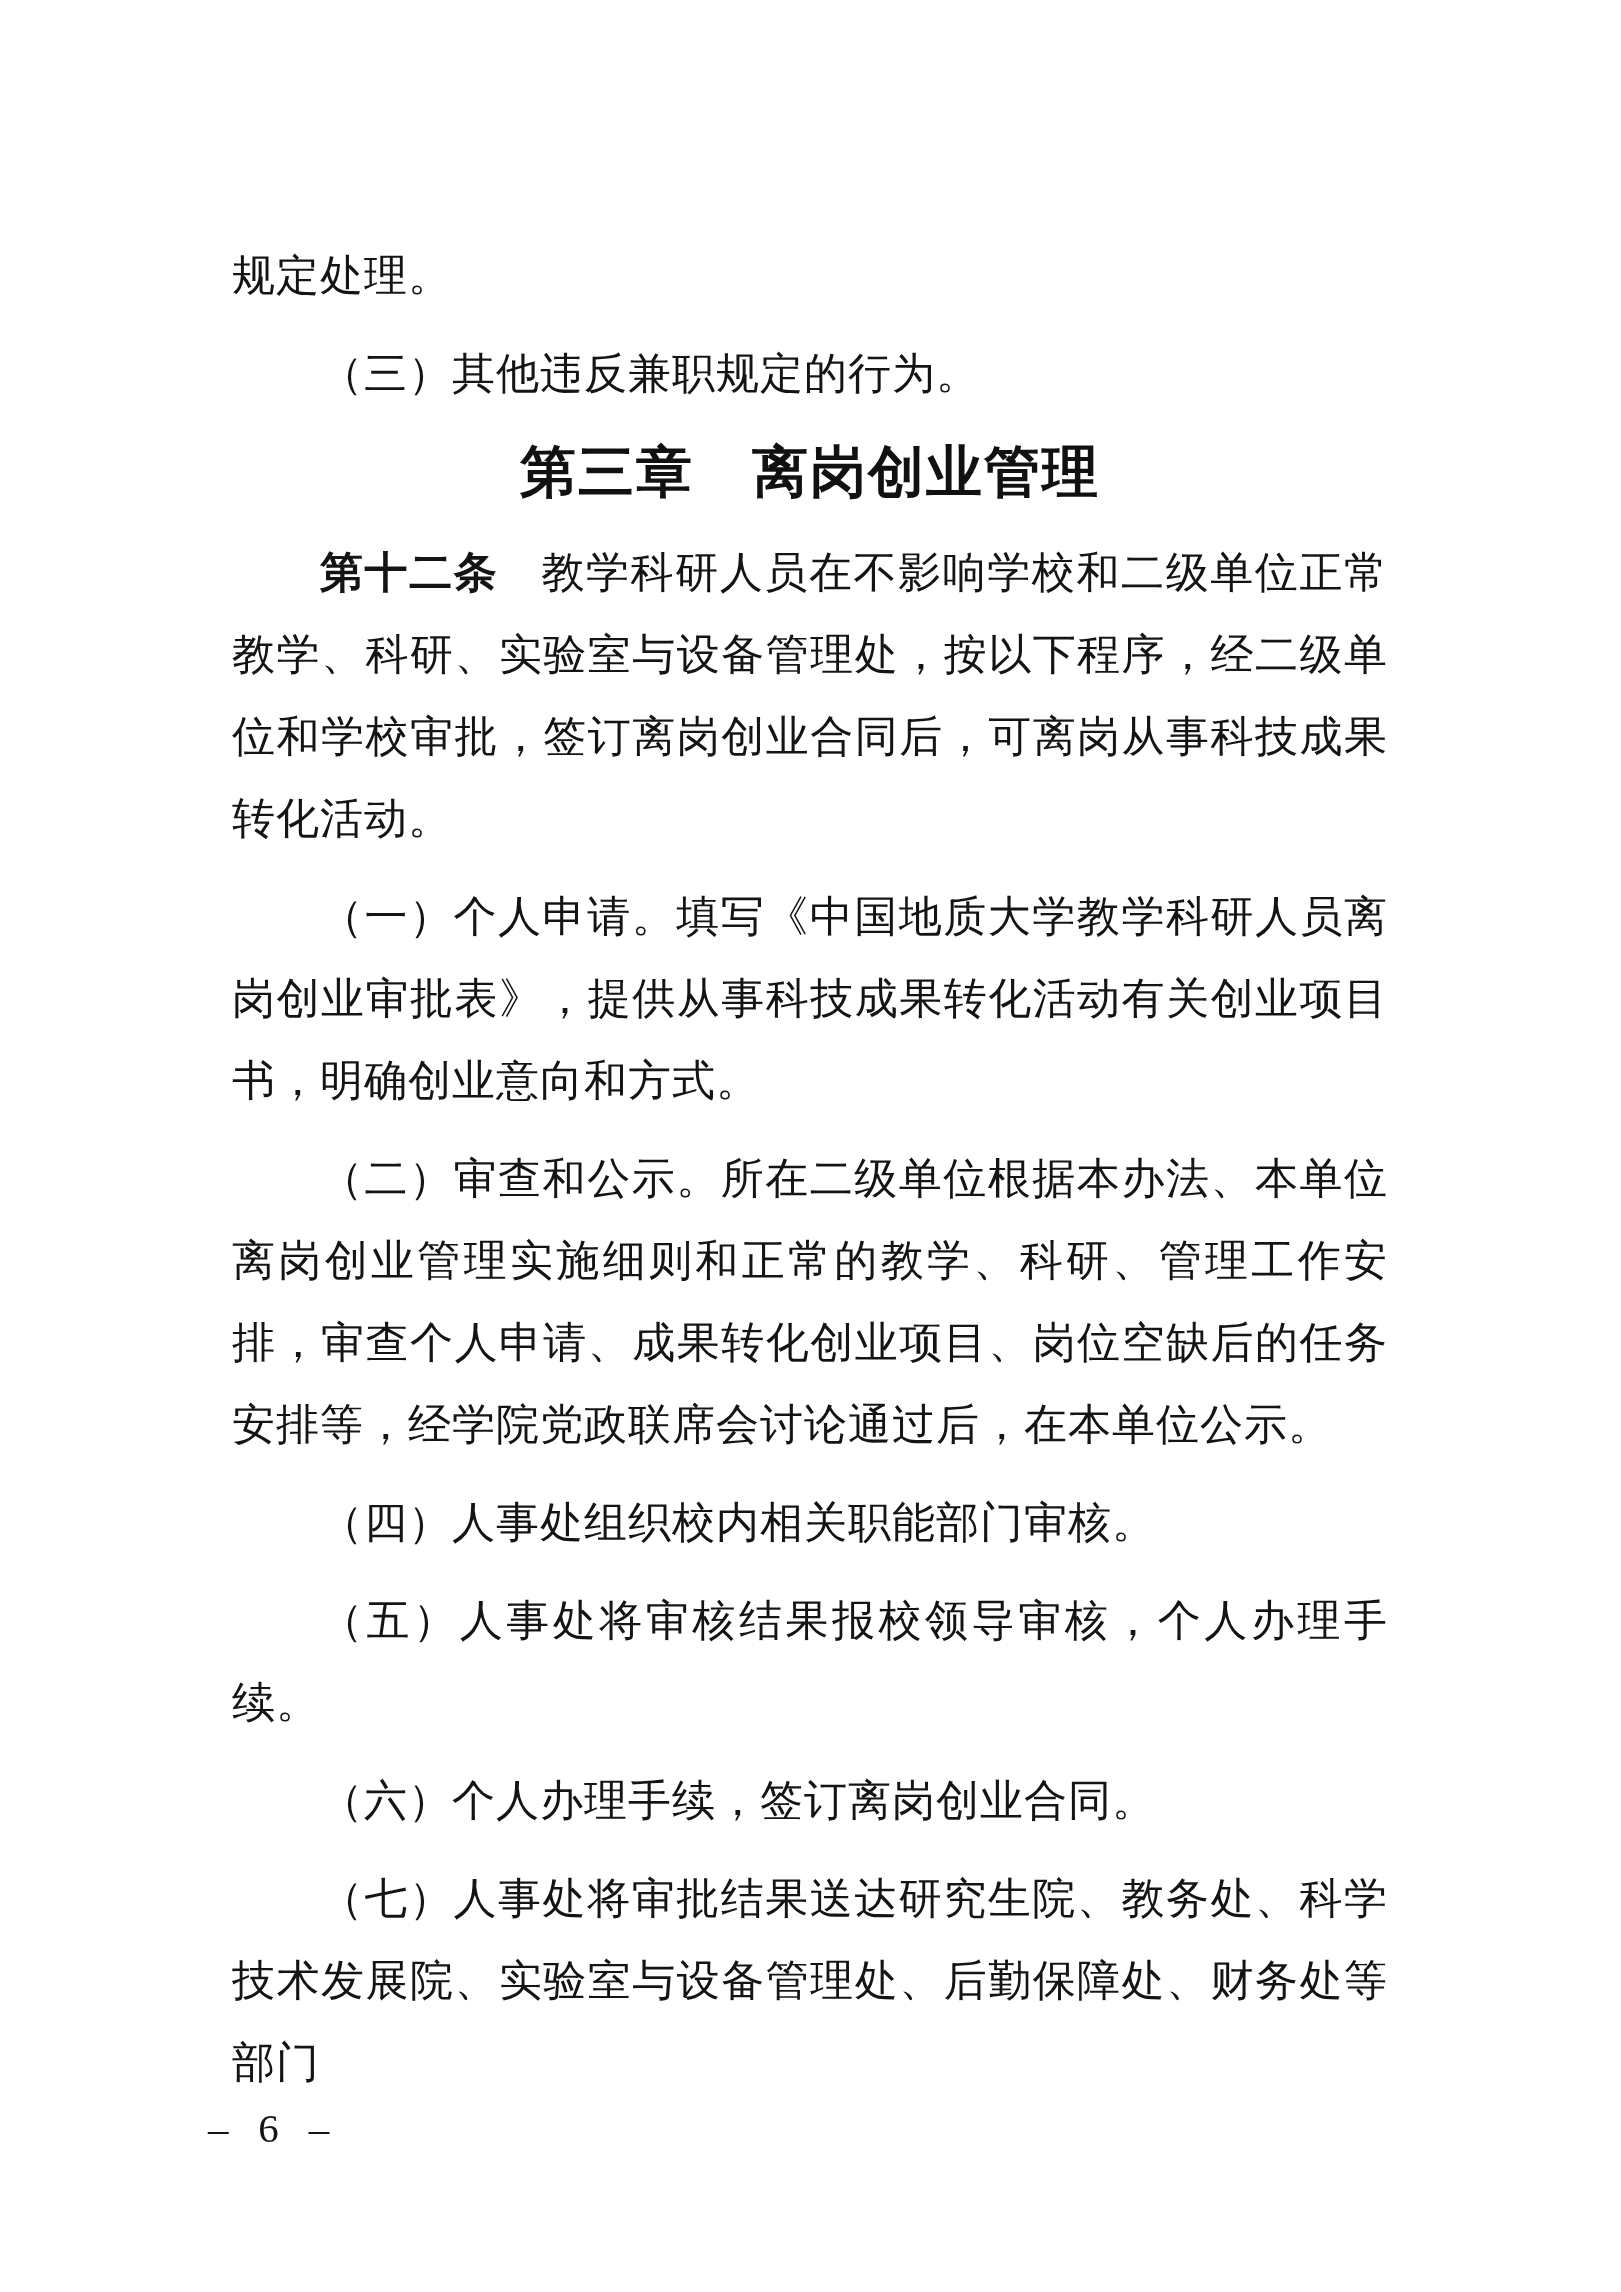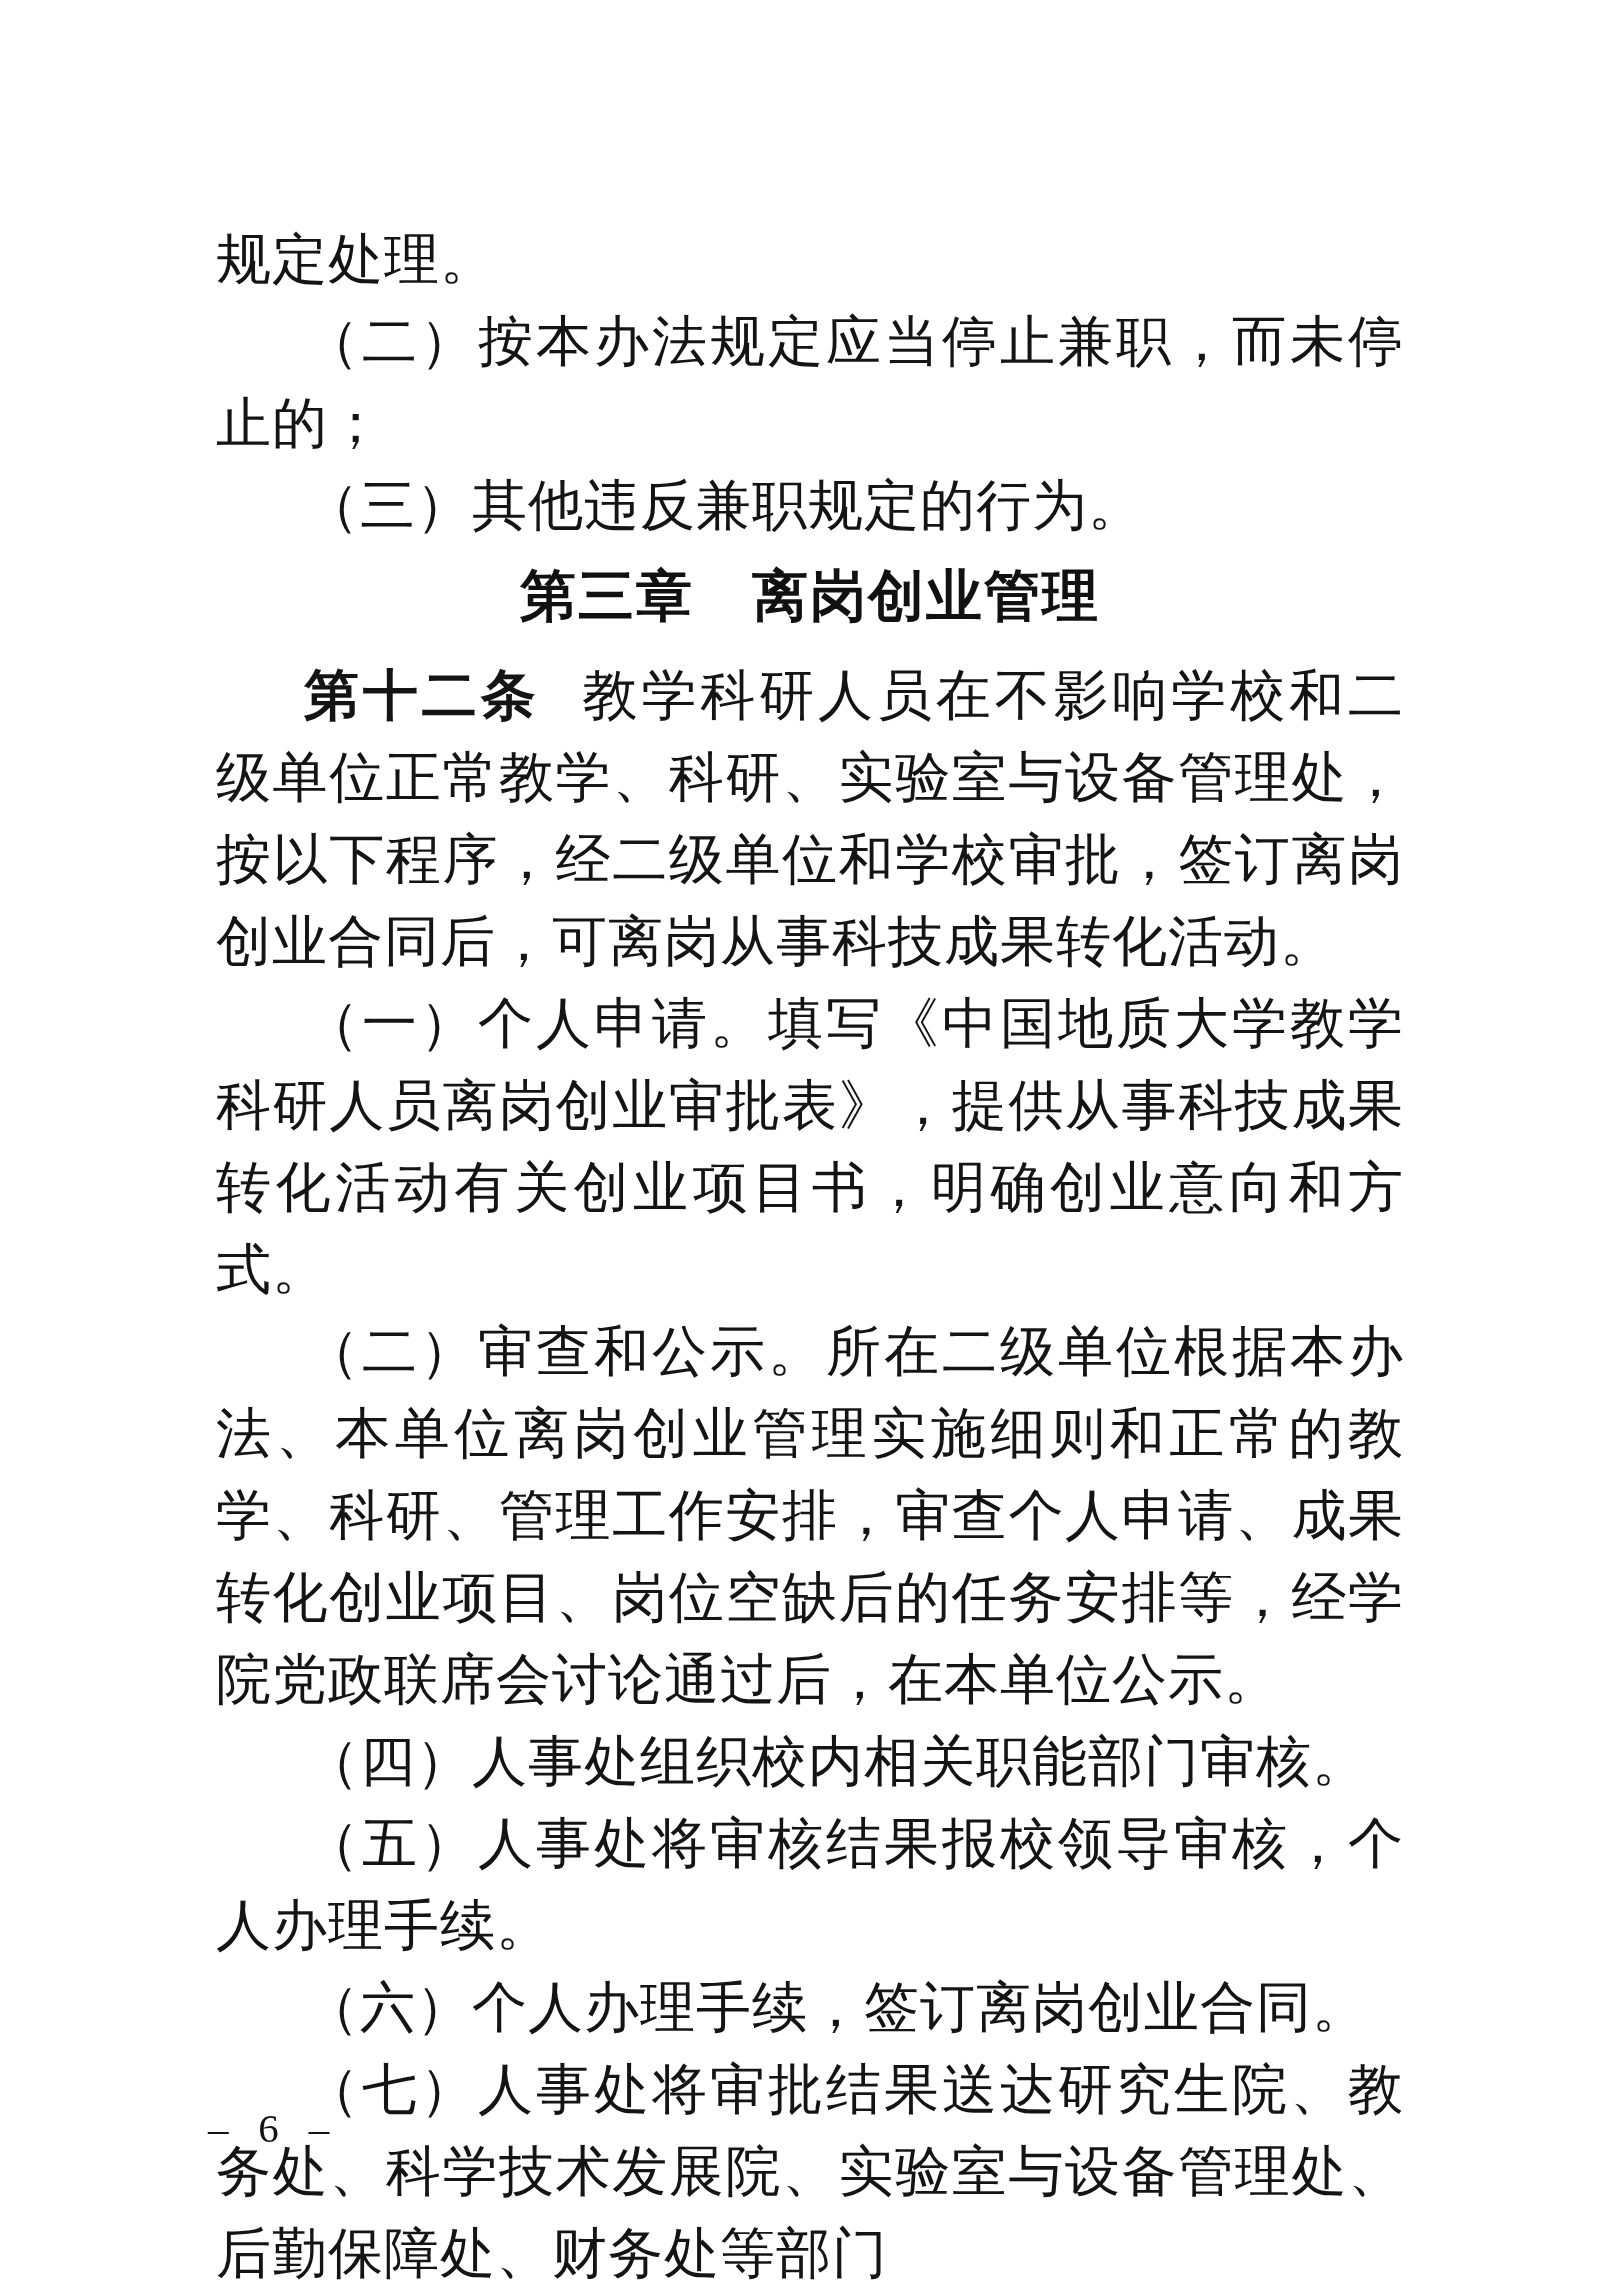--- a/index.html
+++ b/index.html
@@ -15,23 +15,23 @@
     overflow: hidden;
     color: #141414;
   }
   .content {
     position: absolute;
     left: 216px;
     top: 219px;
     width: 1188px;
   }
   .body-text {
-    margin: 0;
+    margin: 16px;
     font-family: "Liberation Serif", "DejaVu Serif", serif;
-    font-size: 55px;
+    font-size: 43px;
     line-height: 82px;
     text-align: justify;
     text-justify: inter-character;
     letter-spacing: 1px;
     color: #141414;
   }
   .indent {
     text-indent: 88px;
   }
   .chapter-heading {
@@ -62,21 +62,20 @@
 </style>
 </head>
 <body>
 
 <div class="page">
   <div class="content">
 
     <p class="body-text">规定处理。</p>
 
 
-    <p class="body-text indent">（二）按本办法规定应当停止兼职，而未停止的；</p>
 
     <p class="body-text indent">（三）其他违反兼职规定的行为。</p>
 
     <h2 class="chapter-heading">第三章　离岗创业管理</h2>
 
     <p class="body-text indent"><span class="article-label">第十二条</span><span>教学科研人员在不影响学校和二级单位正常教学、科研、实验室与设备管理处，按以下程序，经二级单位和学校审批，签订离岗创业合同后，可离岗从事科技成果转化活动。</span></p>
 
     <p class="body-text indent">（一）个人申请。填写《中国地质大学教学科研人员离岗创业审批表》，提供从事科技成果转化活动有关创业项目书，明确创业意向和方式。</p>
 
     <p class="body-text indent">（二）审查和公示。所在二级单位根据本办法、本单位离岗创业管理实施细则和正常的教学、科研、管理工作安排，审查个人申请、成果转化创业项目、岗位空缺后的任务安排等，经学院党政联席会讨论通过后，在本单位公示。</p>

